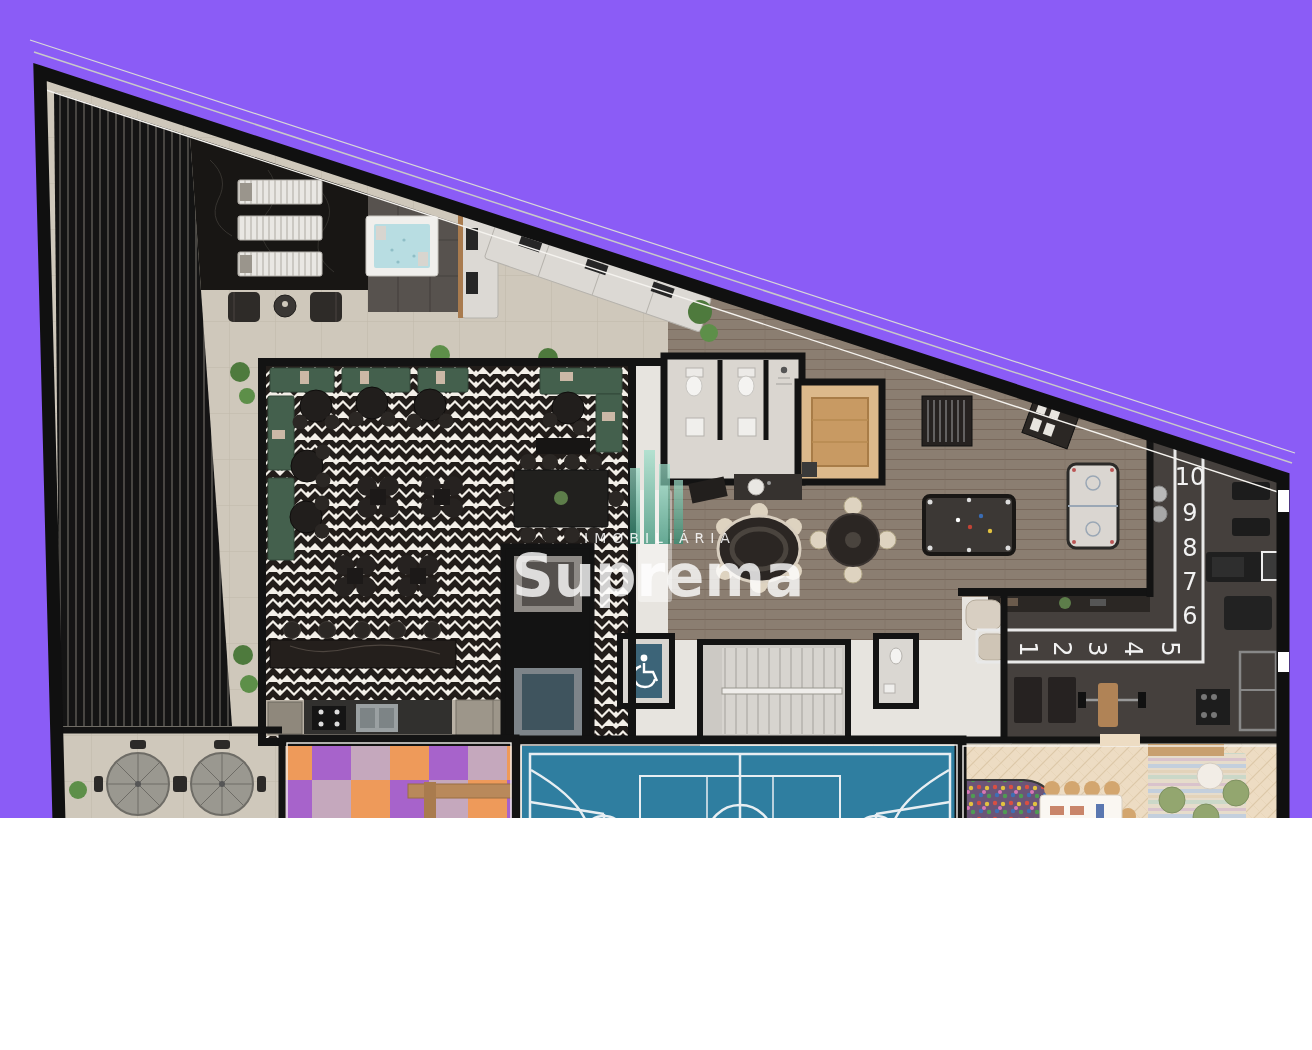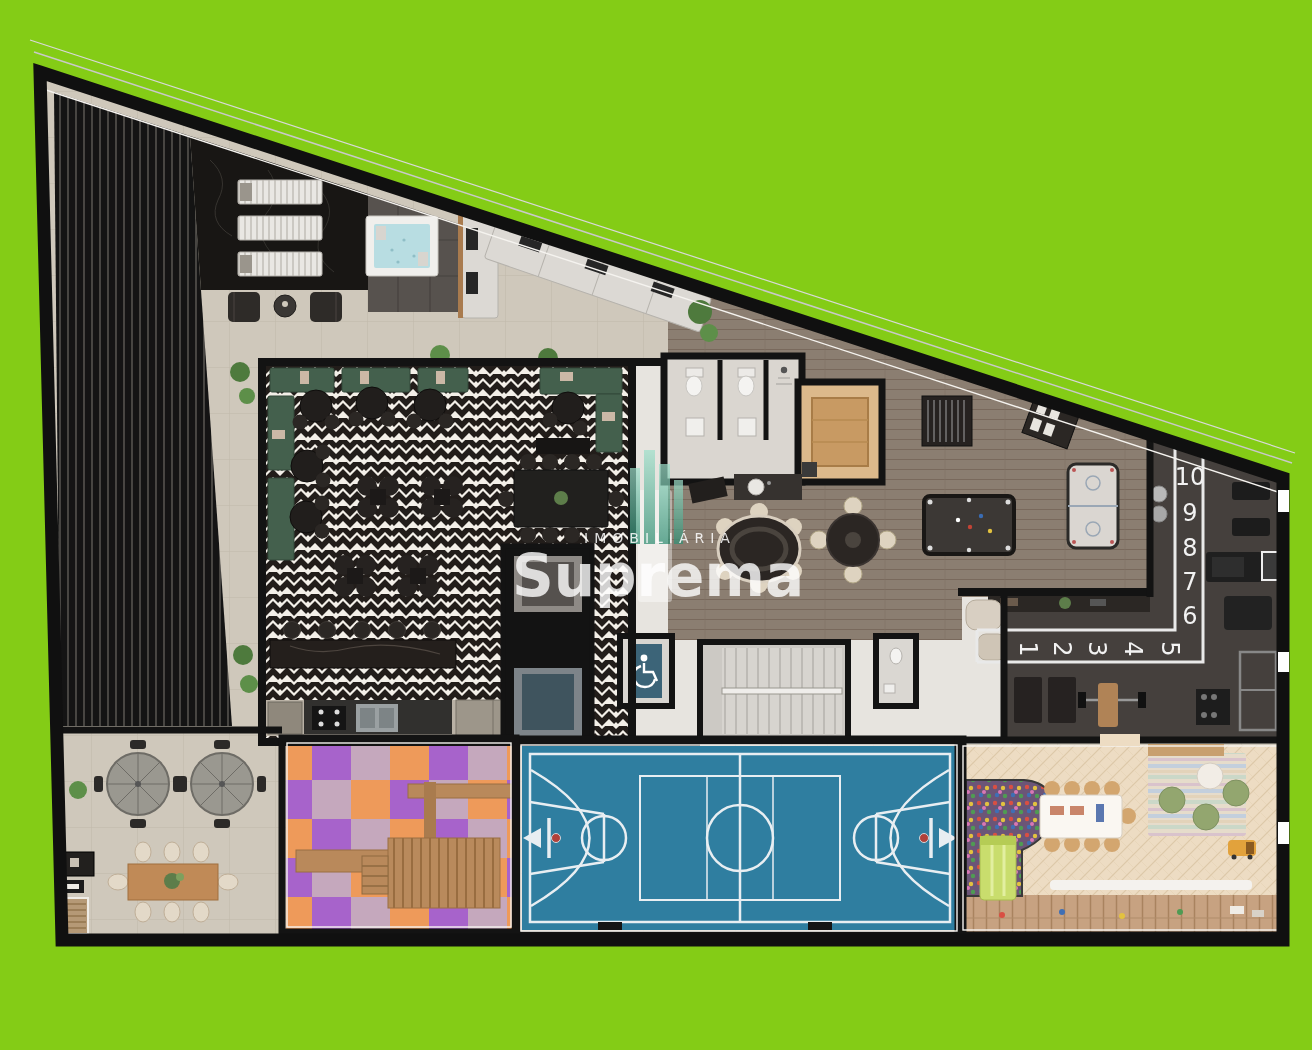--- a/index.html
+++ b/index.html
@@ -1,16 +1,16 @@
 <!DOCTYPE html>
 <html><head>
 <meta charset="utf-8">
 <style>
   html,body{margin:0;padding:0;background:#ffffff;}
-  .canvas{position:relative;width:1312px;height:1050px;background:#84cc16;overflow:hidden;
+  .canvas{position:relative;width:1312px;height:818px;background:#8b5cf6;overflow:hidden;
           font-family:"DejaVu Sans", sans-serif;}
   svg{display:block;}
   text{font-family:"DejaVu Sans", sans-serif;}
   .track-num{fill:#f2f2f2;font-size:24px;font-weight:500;}
   .wm-tag{fill:#ffffff;opacity:.85;font-size:14px;letter-spacing:6px;font-weight:500;}
   .wm-brand{fill:#ffffff;opacity:.8;font-size:58px;font-weight:bold;}
 </style>
 </head>
 <body>
 

